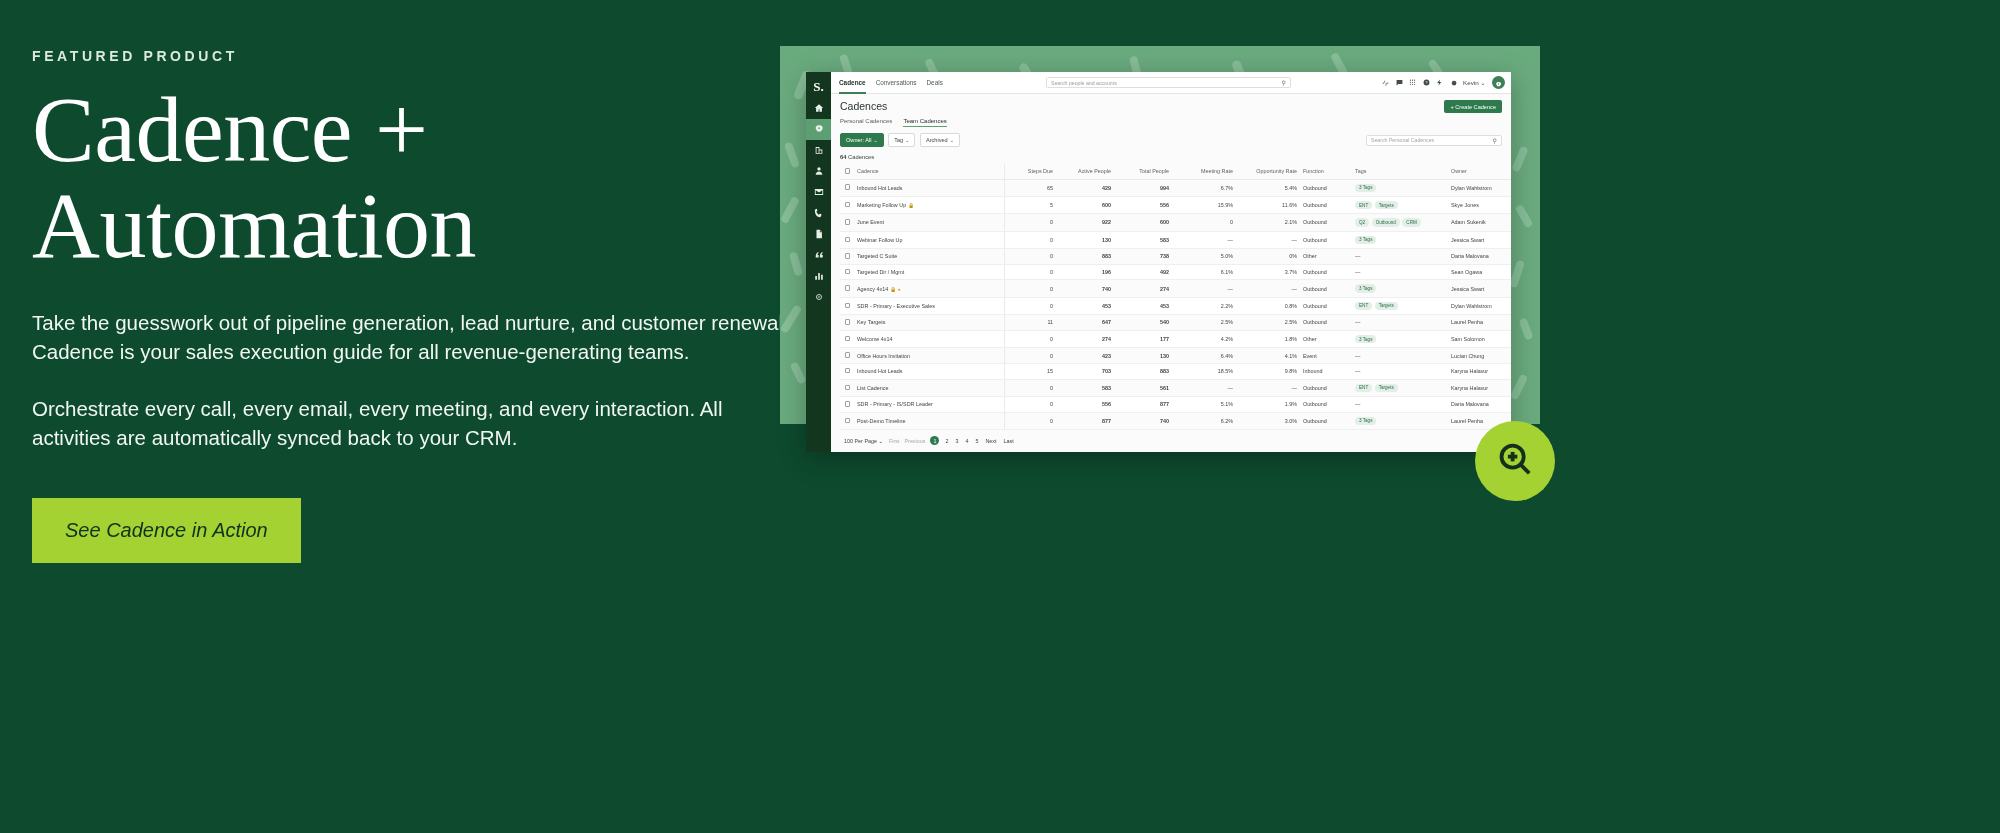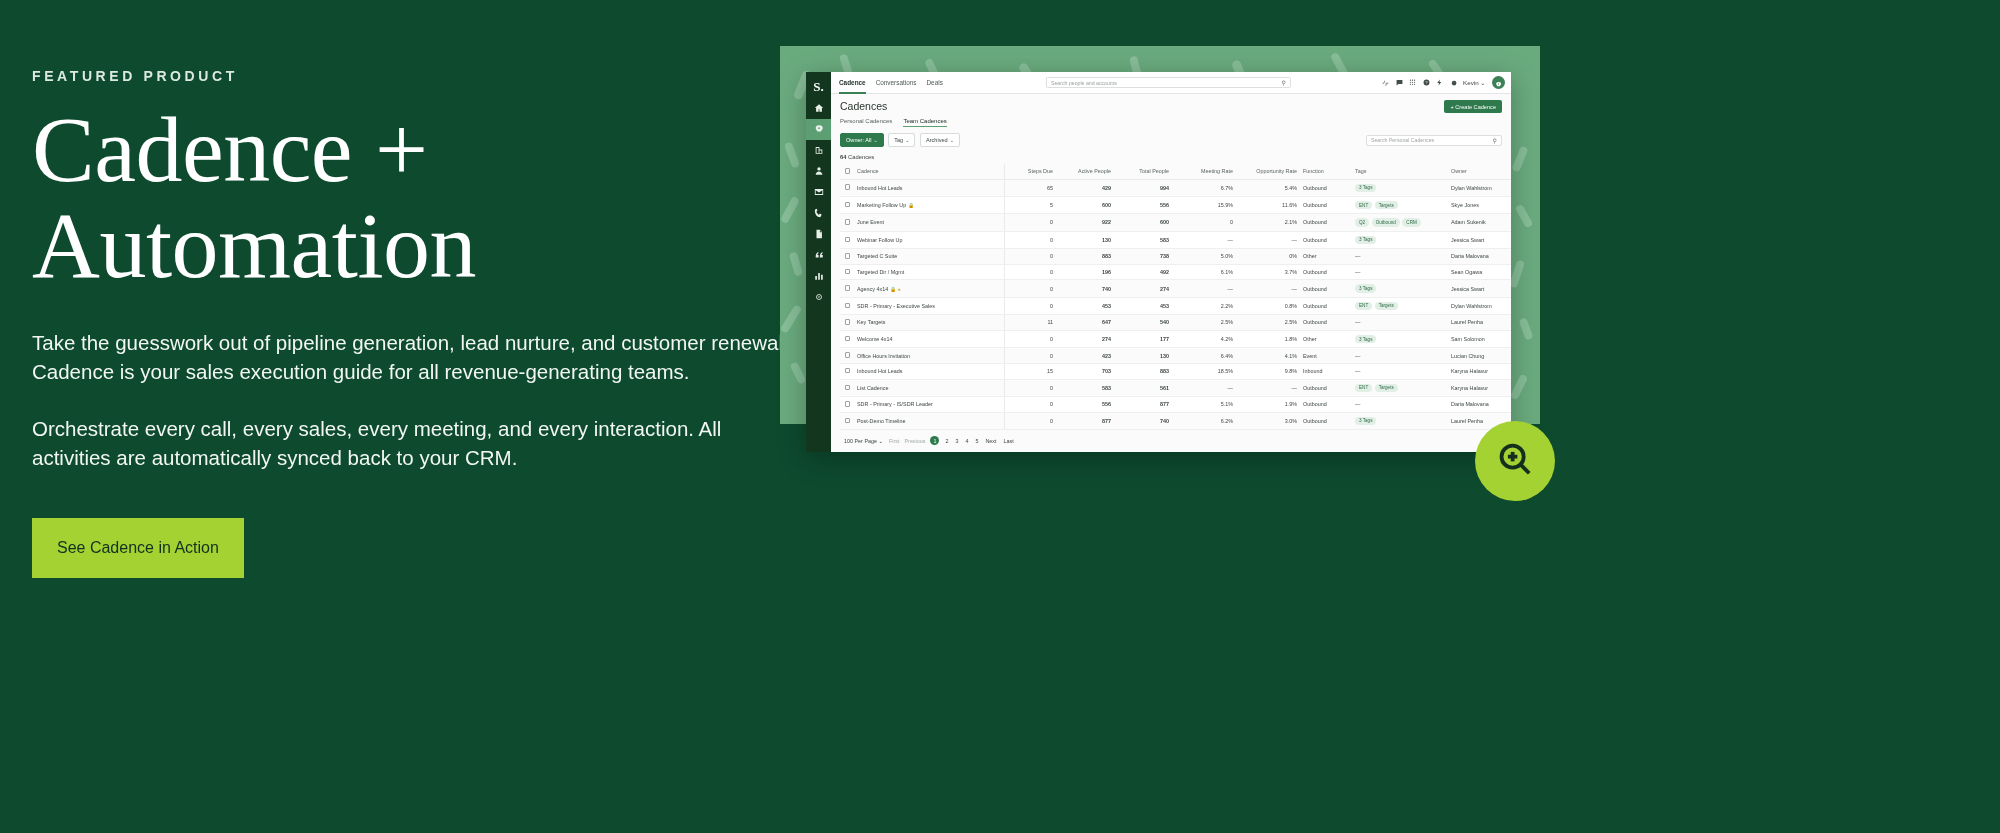--- a/index.html
+++ b/index.html
@@ -16,21 +16,20 @@
     position: absolute;
     left: 32px; top: 48px;
     width: 790px;
   }
   .eyebrow {
     color: #dce9df;
     font-size: 14px;
     letter-spacing: 3.6px;
     font-weight: 700;
     margin-bottom: 18px;
-    margin-top: 20px;
   }
   .headline {
     color: #ffffff;
     font-family: "Liberation Serif", serif;
     font-size: 94px;
     line-height: 1.02;
     font-weight: 400;
     letter-spacing: -0.5px;
     margin-bottom: 34px;
     white-space: pre-line;
@@ -41,26 +40,27 @@
     line-height: 1.42;
     max-width: 770px;
     margin-bottom: 28px;
     font-weight: 300;
   }
   .cta {
     display: inline-block;
     margin-top: 18px;
     background: #a4d233;
     color: #10321e;
-    font-size: 16px;
+    font-size: 20px;
     font-weight: 400;
-    padding: 21px 25px;
+    padding: 21px 33px;
     border: none;
     cursor: pointer;
     font-family: "Liberation Sans", sans-serif;
+    font-style: italic;
   }
 
   
   .shot-wrap {
     position: absolute;
     left: 780px; top: 46px;
     width: 760px; height: 406px;
   }
   .confetti-panel {
     position: absolute;
@@ -300,21 +300,21 @@
   .zoombadge svg { width: 38px; height: 38px; stroke: #14301d; fill: none; stroke-width: 2.4; }
 </style>
 </head>
 <body>
 
 <div class="left-col">
   <div class="eyebrow">FEATURED PRODUCT</div>
   <h1 class="headline">Cadence +
 Automation</h1>
   <p class="para">Take the guesswork out of pipeline generation, lead nurture, and customer renewals. Cadence is your sales execution guide for all revenue-generating teams.</p>
-  <p class="para">Orchestrate every call, every sales, every meeting, and every interaction. All activities are automatically synced back to your CRM.</p>
+  <p class="para">Orchestrate every call, every email, every meeting, and every interaction. All activities are automatically synced back to your CRM.</p>
   <button class="cta">See Cadence in Action</button>
 </div>
 
 <div class="shot-wrap">
 
   <div class="confetti-panel">
     <i style="left:18px;  top:24px;  width:9px;  height:30px; transform:rotate(22deg)"></i>
     <i style="left:62px;  top:8px;   width:8px;  height:22px; transform:rotate(-18deg)"></i>
     <i style="left:110px; top:48px;  width:8px;  height:26px; transform:rotate(30deg)"></i>
     <i style="left:150px; top:12px;  width:8px;  height:30px; transform:rotate(-25deg)"></i>

